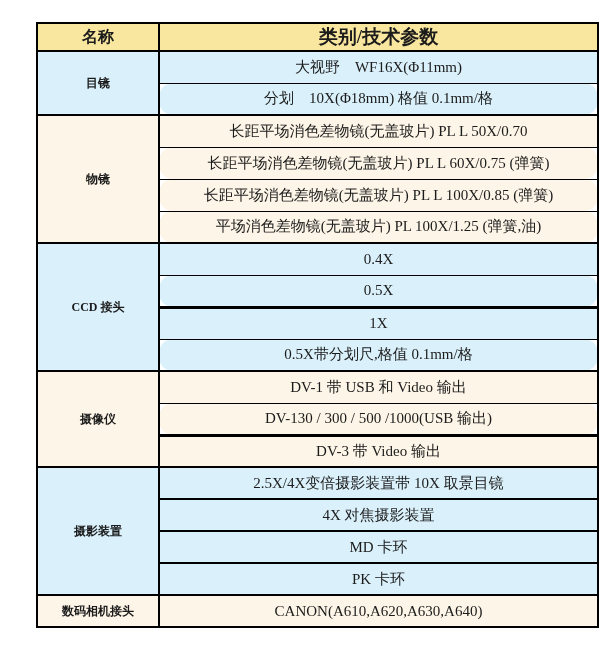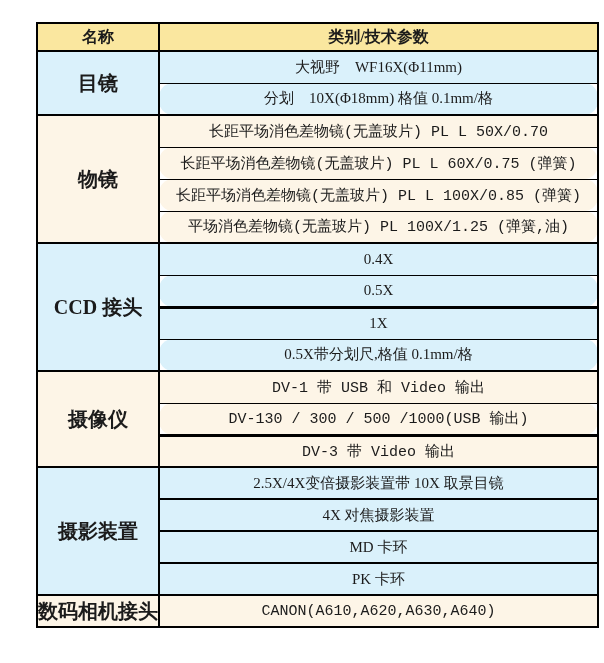--- a/index.html
+++ b/index.html
@@ -35,30 +35,30 @@
     overflow:hidden;
   }
   th.name,td.name{
     border-right:2px solid var(--border);
     font-weight:bold;
     font-size:16px;
   }
   th{
     background:var(--header-bg);
     font-weight:bold;
-    font-size:16px;
+    font-size:19px;
     height:28px;
   }
   td{
     font-size:15px;
     height:32px;
   }
-  td.name{font-size:20px;}
+  td.name{font-size:12px;}
   .bg-blue{background:var(--blue-bg);}
-  .bg-cream{background:var(--cream-bg);font-family:Liberation Mono, monospace;}
+  .bg-cream{background:var(--cream-bg);}
   tr.sec > td{border-top:2px solid var(--border);}
   tr.r1 > td{border-top:1px solid var(--border);border-radius:14px;}
   tr.r2 > td{border-top:2px solid var(--border);}
   tr.r3 > td{border-top:3px solid var(--border);}
 </style>
 </head>
 <body>
 
 <div class="page">
   <table class="spec">

